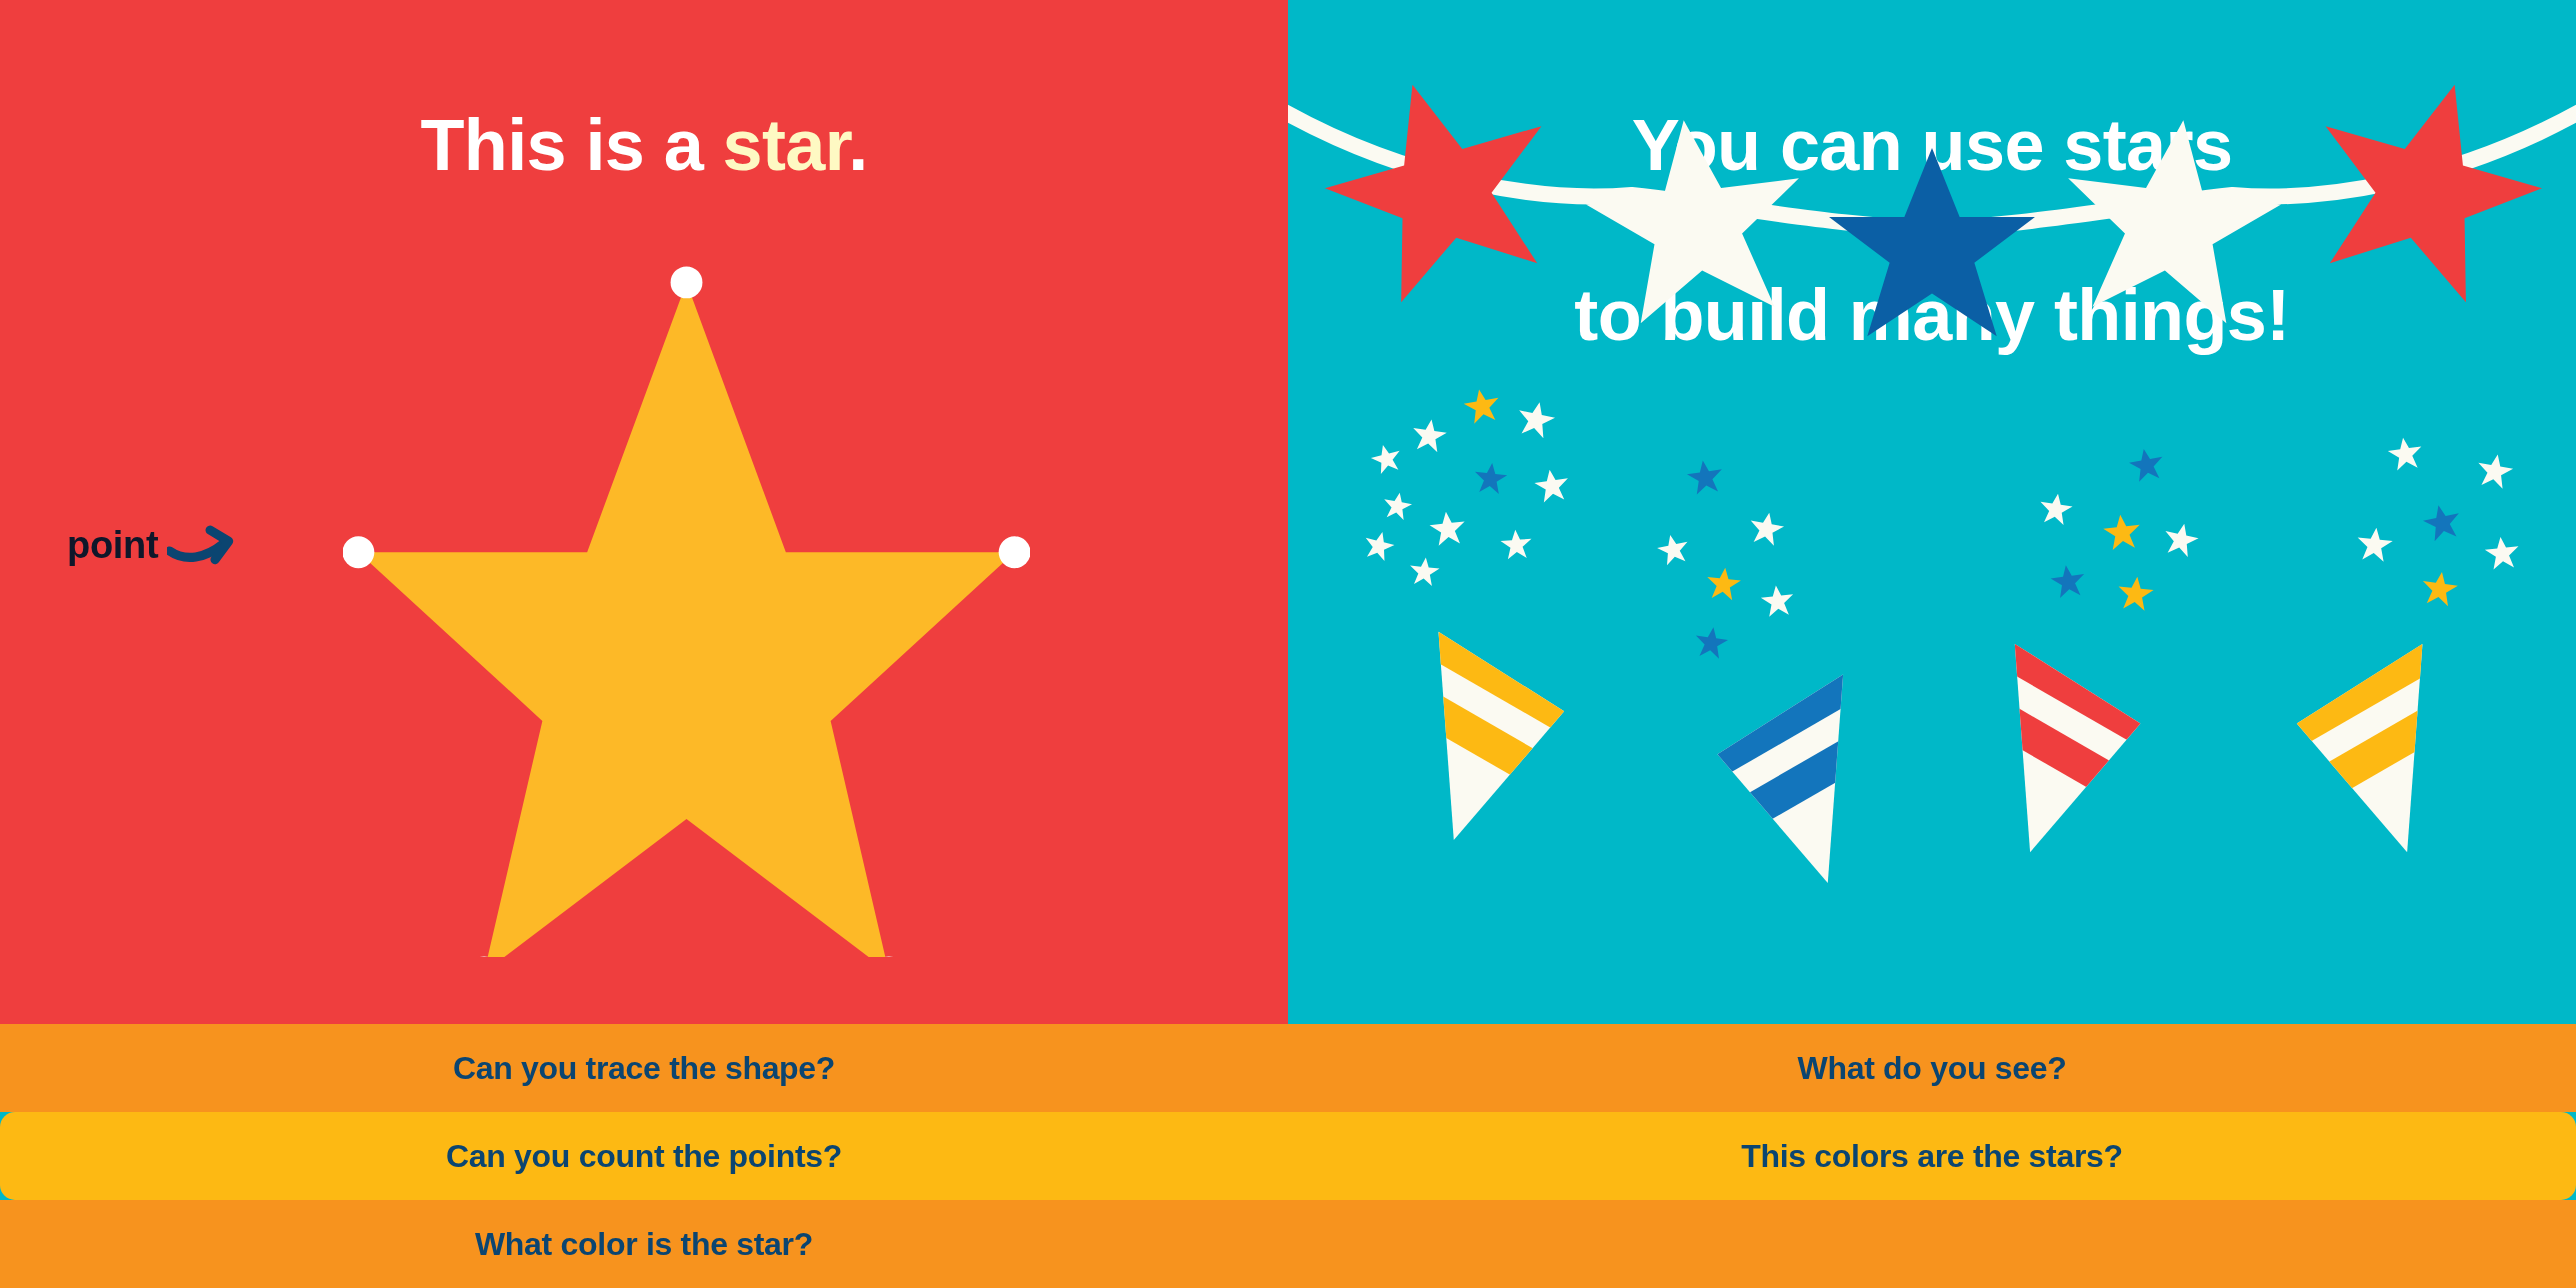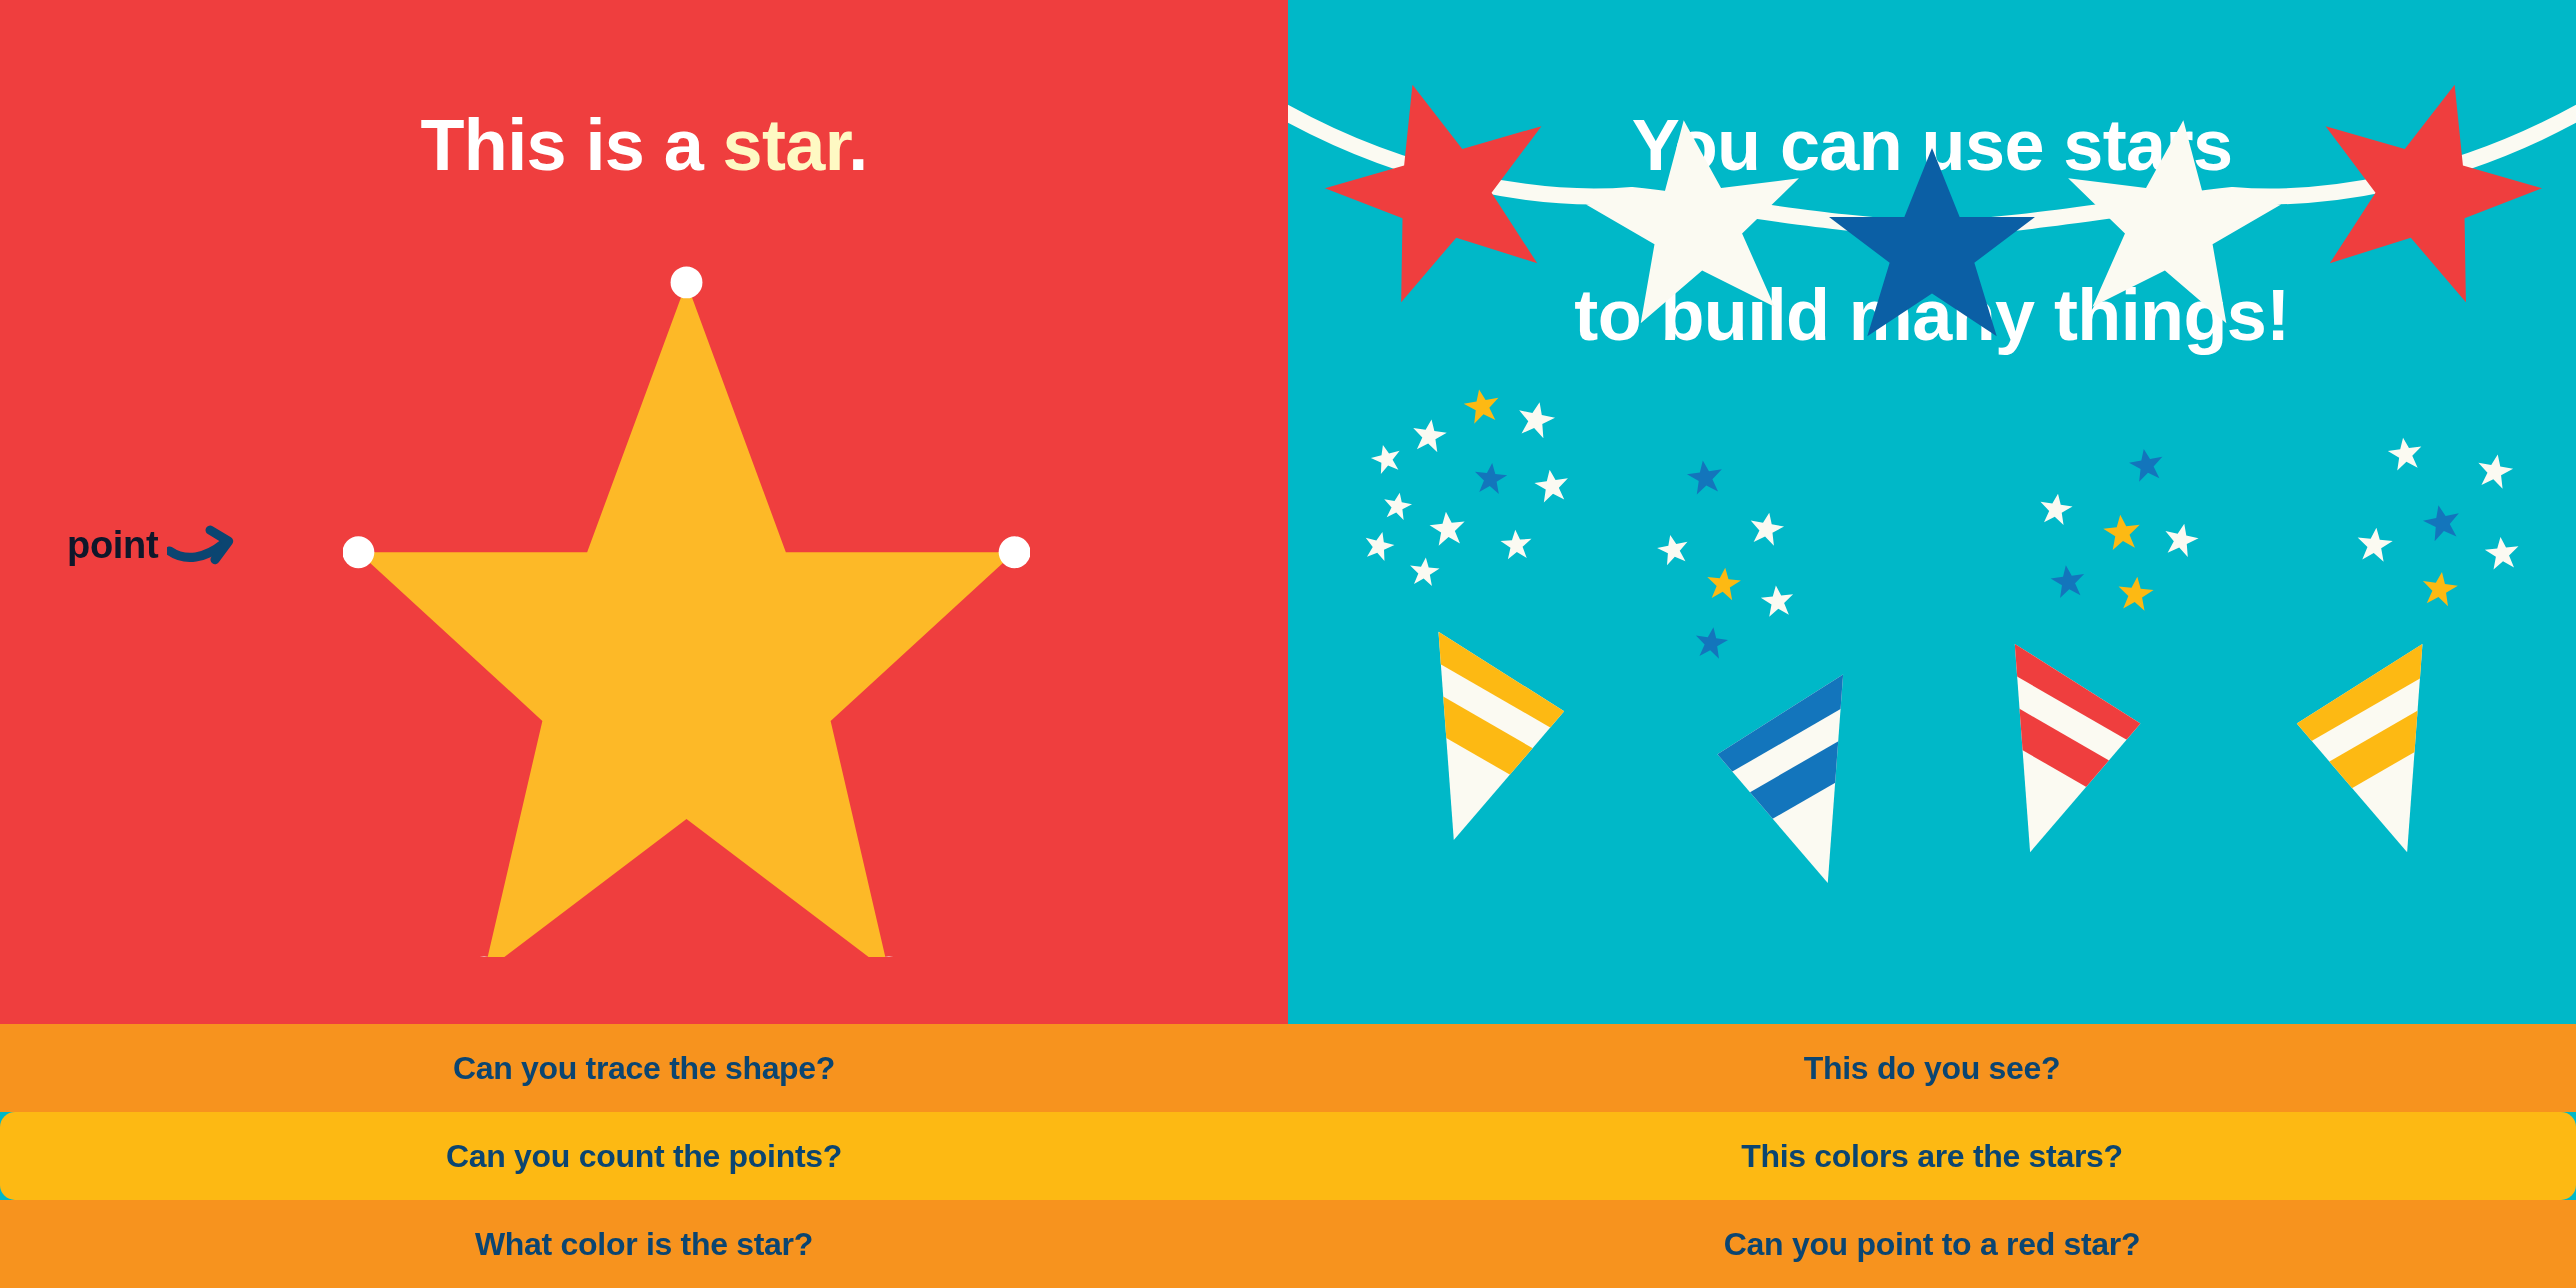--- a/index.html
+++ b/index.html
@@ -260,26 +260,25 @@
         <g transform="translate(1878,360) rotate(8) scale(1.25)">
             <polygon points="0,-22 6,-7 23,-7 9,4 14,21 0,11 -14,21 -9,4 -23,-7 -6,-7" fill="#FDB913"></polygon>
           </g>
       </g>
     </svg>
   </div>
 
   <div id="bands">
     <div class="band band-odd">
       <div class="band-cell">Can you trace the shape?</div>
-      <div class="band-cell">This do you see?</div>
+      <div class="band-cell">What do you see?</div>
     </div>
     <div class="band band-even">
       <div class="band-cell">Can you count the points?</div>
       <div class="band-cell">This colors are the stars?</div>
     </div>
     <div class="band band-odd">
       <div class="band-cell">What color is the star?</div>
-      <div class="band-cell">Can you point to a red star?</div>
     </div>
   </div>
 
 </div>
 
 
 </body></html>

